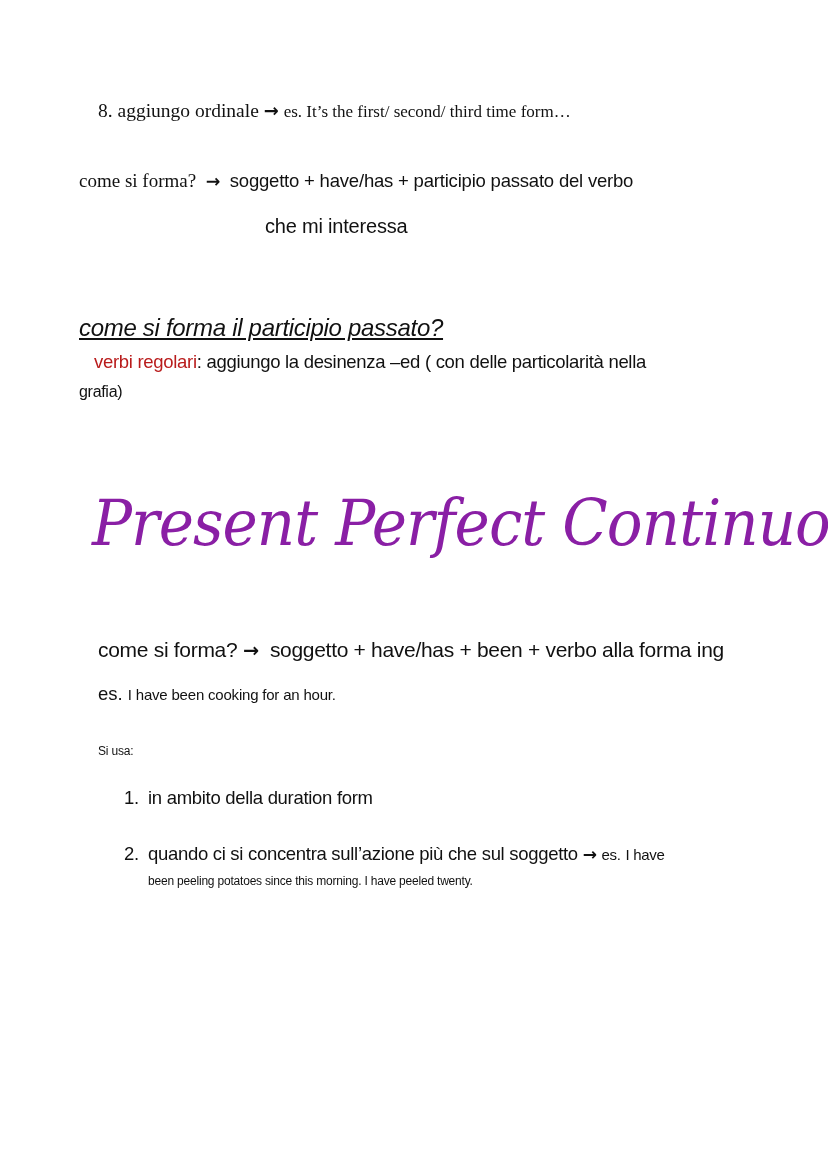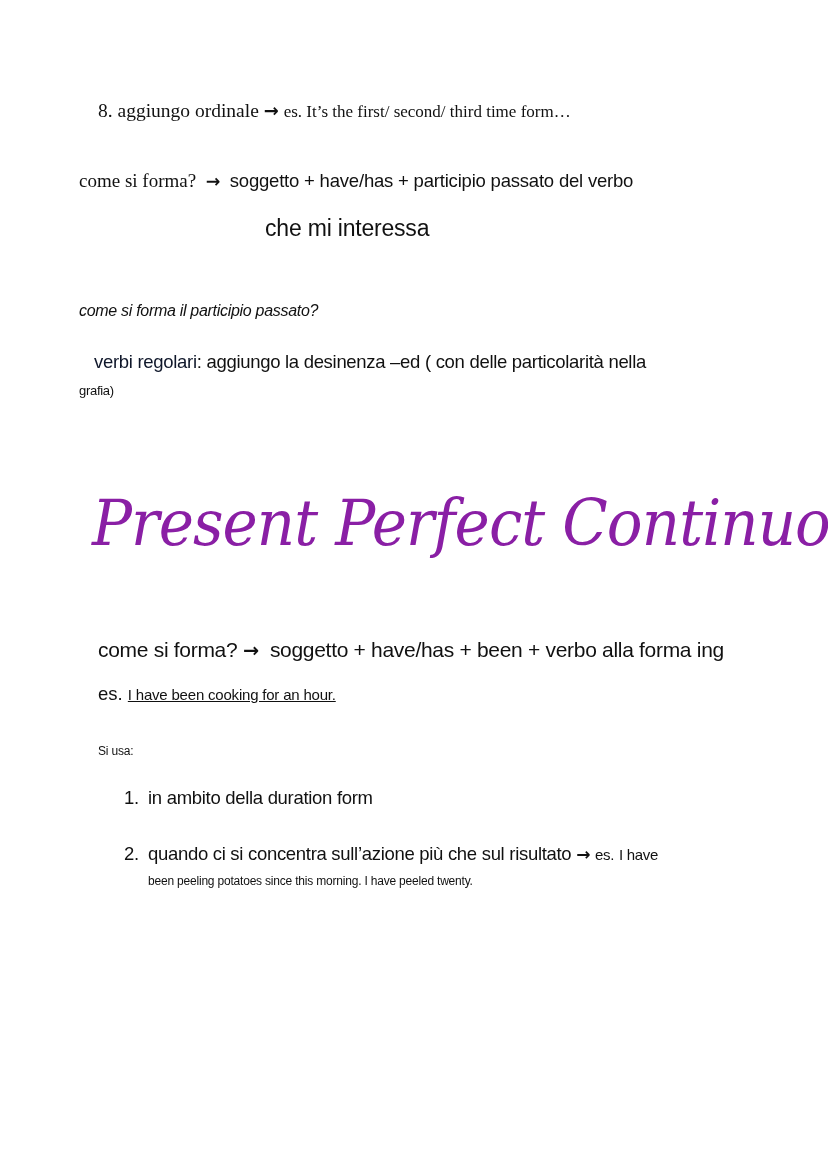--- a/index.html
+++ b/index.html
@@ -16,44 +16,44 @@
     }
     .abs { position: absolute; white-space: nowrap; }
     .serif { font-family: "Liberation Serif", "DejaVu Serif", serif; }
     .sans { font-family: "Liberation Sans", "DejaVu Sans", sans-serif; }
 
     
     #line-ordinal { left: 98px; top: 100px; font-size: 19.5px; }
     #line-ordinal .ex { font-size: 17px; }
     #line-form1 { left: 79px; top: 170px; font-size: 19px; }
     #line-form1 .formula { font-size: 18.5px; letter-spacing: -0.2px; }
-    #line-form1-cont { left: 265px; top: 215px; font-size: 23px; letter-spacing: -0.2px; }
+    #line-form1-cont { left: 265px; top: 215px; font-size: 20px; letter-spacing: -0.2px; }
 
-    #line-question { left: 79px; top: 302px; font-size: 16px; font-style: italic; letter-spacing: -0.3px; }
+    #line-question { left: 79px; top: 314px; font-size: 24px; font-style: italic; letter-spacing: -0.3px; text-decoration: underline; }
     #line-regular { left: 94px; top: 351px; font-size: 18.5px; letter-spacing: -0.3px; }
-    #line-regular .muted { color: #0f172a; margin-top: 36px; }
-    #line-regular2 { left: 79px; top: 383px; font-size: 13px; letter-spacing: -0.3px; }
+    #line-regular .muted { color: #b91c1c; margin-top: 36px; }
+    #line-regular2 { left: 79px; top: 383px; font-size: 16px; letter-spacing: -0.3px; }
 
     
     #title {
       left: 92px; top: 486px;
       font-family: "DejaVu Serif", "Liberation Serif", serif;
       font-style: italic;
       font-size: 64px;
       color: #8a1fa5;
       letter-spacing: -1px;
       transform: scaleX(0.93);
       transform-origin: left top;
       font-weight: normal;
     }
 
     
     #line-form2 { left: 98px; top: 638px; font-size: 21px; letter-spacing: -0.3px; }
     #line-example { left: 98px; top: 683px; font-size: 18.5px; }
-    #line-example .small { font-size: 15px; letter-spacing: -0.2px; text-decoration: underline; }
+    #line-example .small { font-size: 15px; letter-spacing: -0.2px; }
 
     #line-si-usa { left: 98px; top: 744px; font-size: 12px; letter-spacing: -0.2px; }
 
     .li { font-size: 18.5px; letter-spacing: -0.3px; }
     #li-1 { left: 124px; top: 787px; }
     #li-2 { left: 124px; top: 843px; }
     #li-2 .small { font-size: 15px; }
     #li-2-cont { left: 148px; top: 874px; font-size: 12px; letter-spacing: -0.2px; }
     .num { display: inline-block; width: 24px; }
     .bold { font-weight: normal; }
@@ -96,20 +96,20 @@
   <span class="small">I have been cooking for an hour.</span>
 </div>
 
 <div id="line-si-usa" class="abs sans">Si usa:</div>
 
 <div id="li-1" class="abs sans li">
   <span class="num">1.</span><span>in ambito della duration form</span>
 </div>
 
 <div id="li-2" class="abs sans li">
-  <span class="num">2.</span><span>quando ci si concentra sull’azione più che sul risultato</span>
+  <span class="num">2.</span><span>quando ci si concentra sull’azione più che sul soggetto</span>
   <span class="arrow">→</span>
   <span class="small">es.</span>
   <span class="small bold">I have</span>
 </div>
 <div id="li-2-cont" class="abs sans">
   <span class="bold">been peeling potatoes since this morning</span><span>. I have peeled twenty.</span>
 </div>
 
 </body></html>

